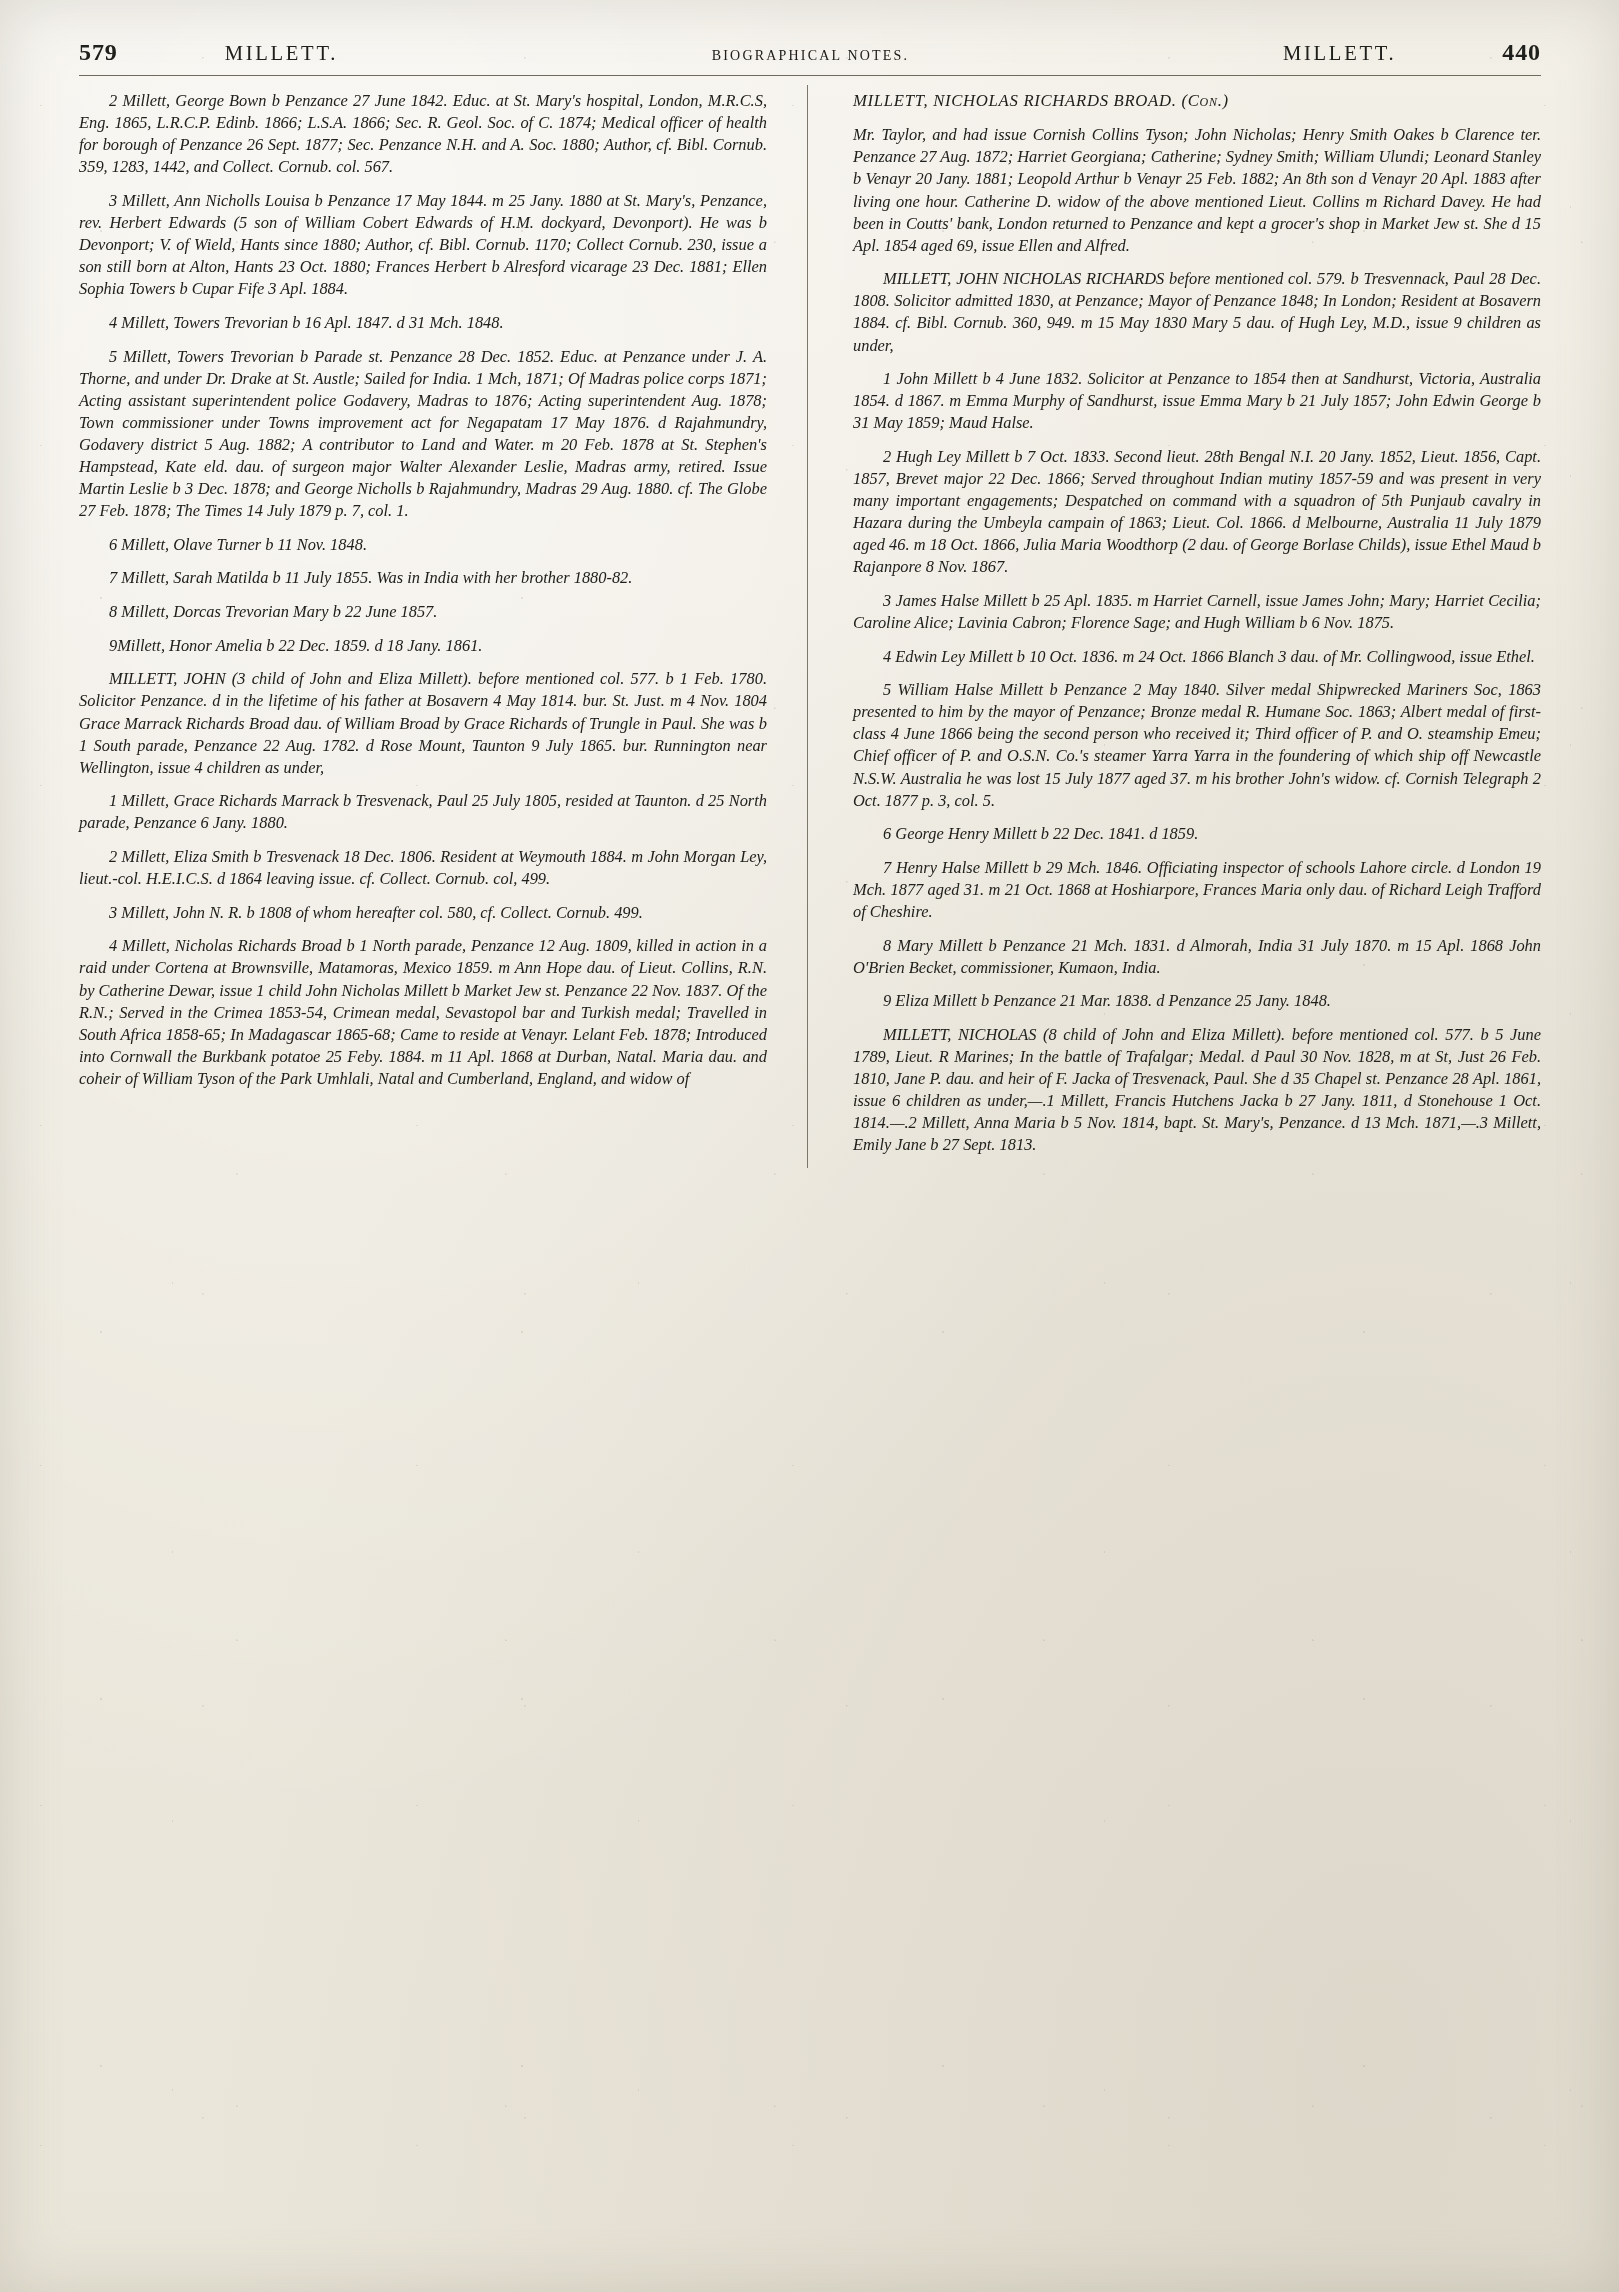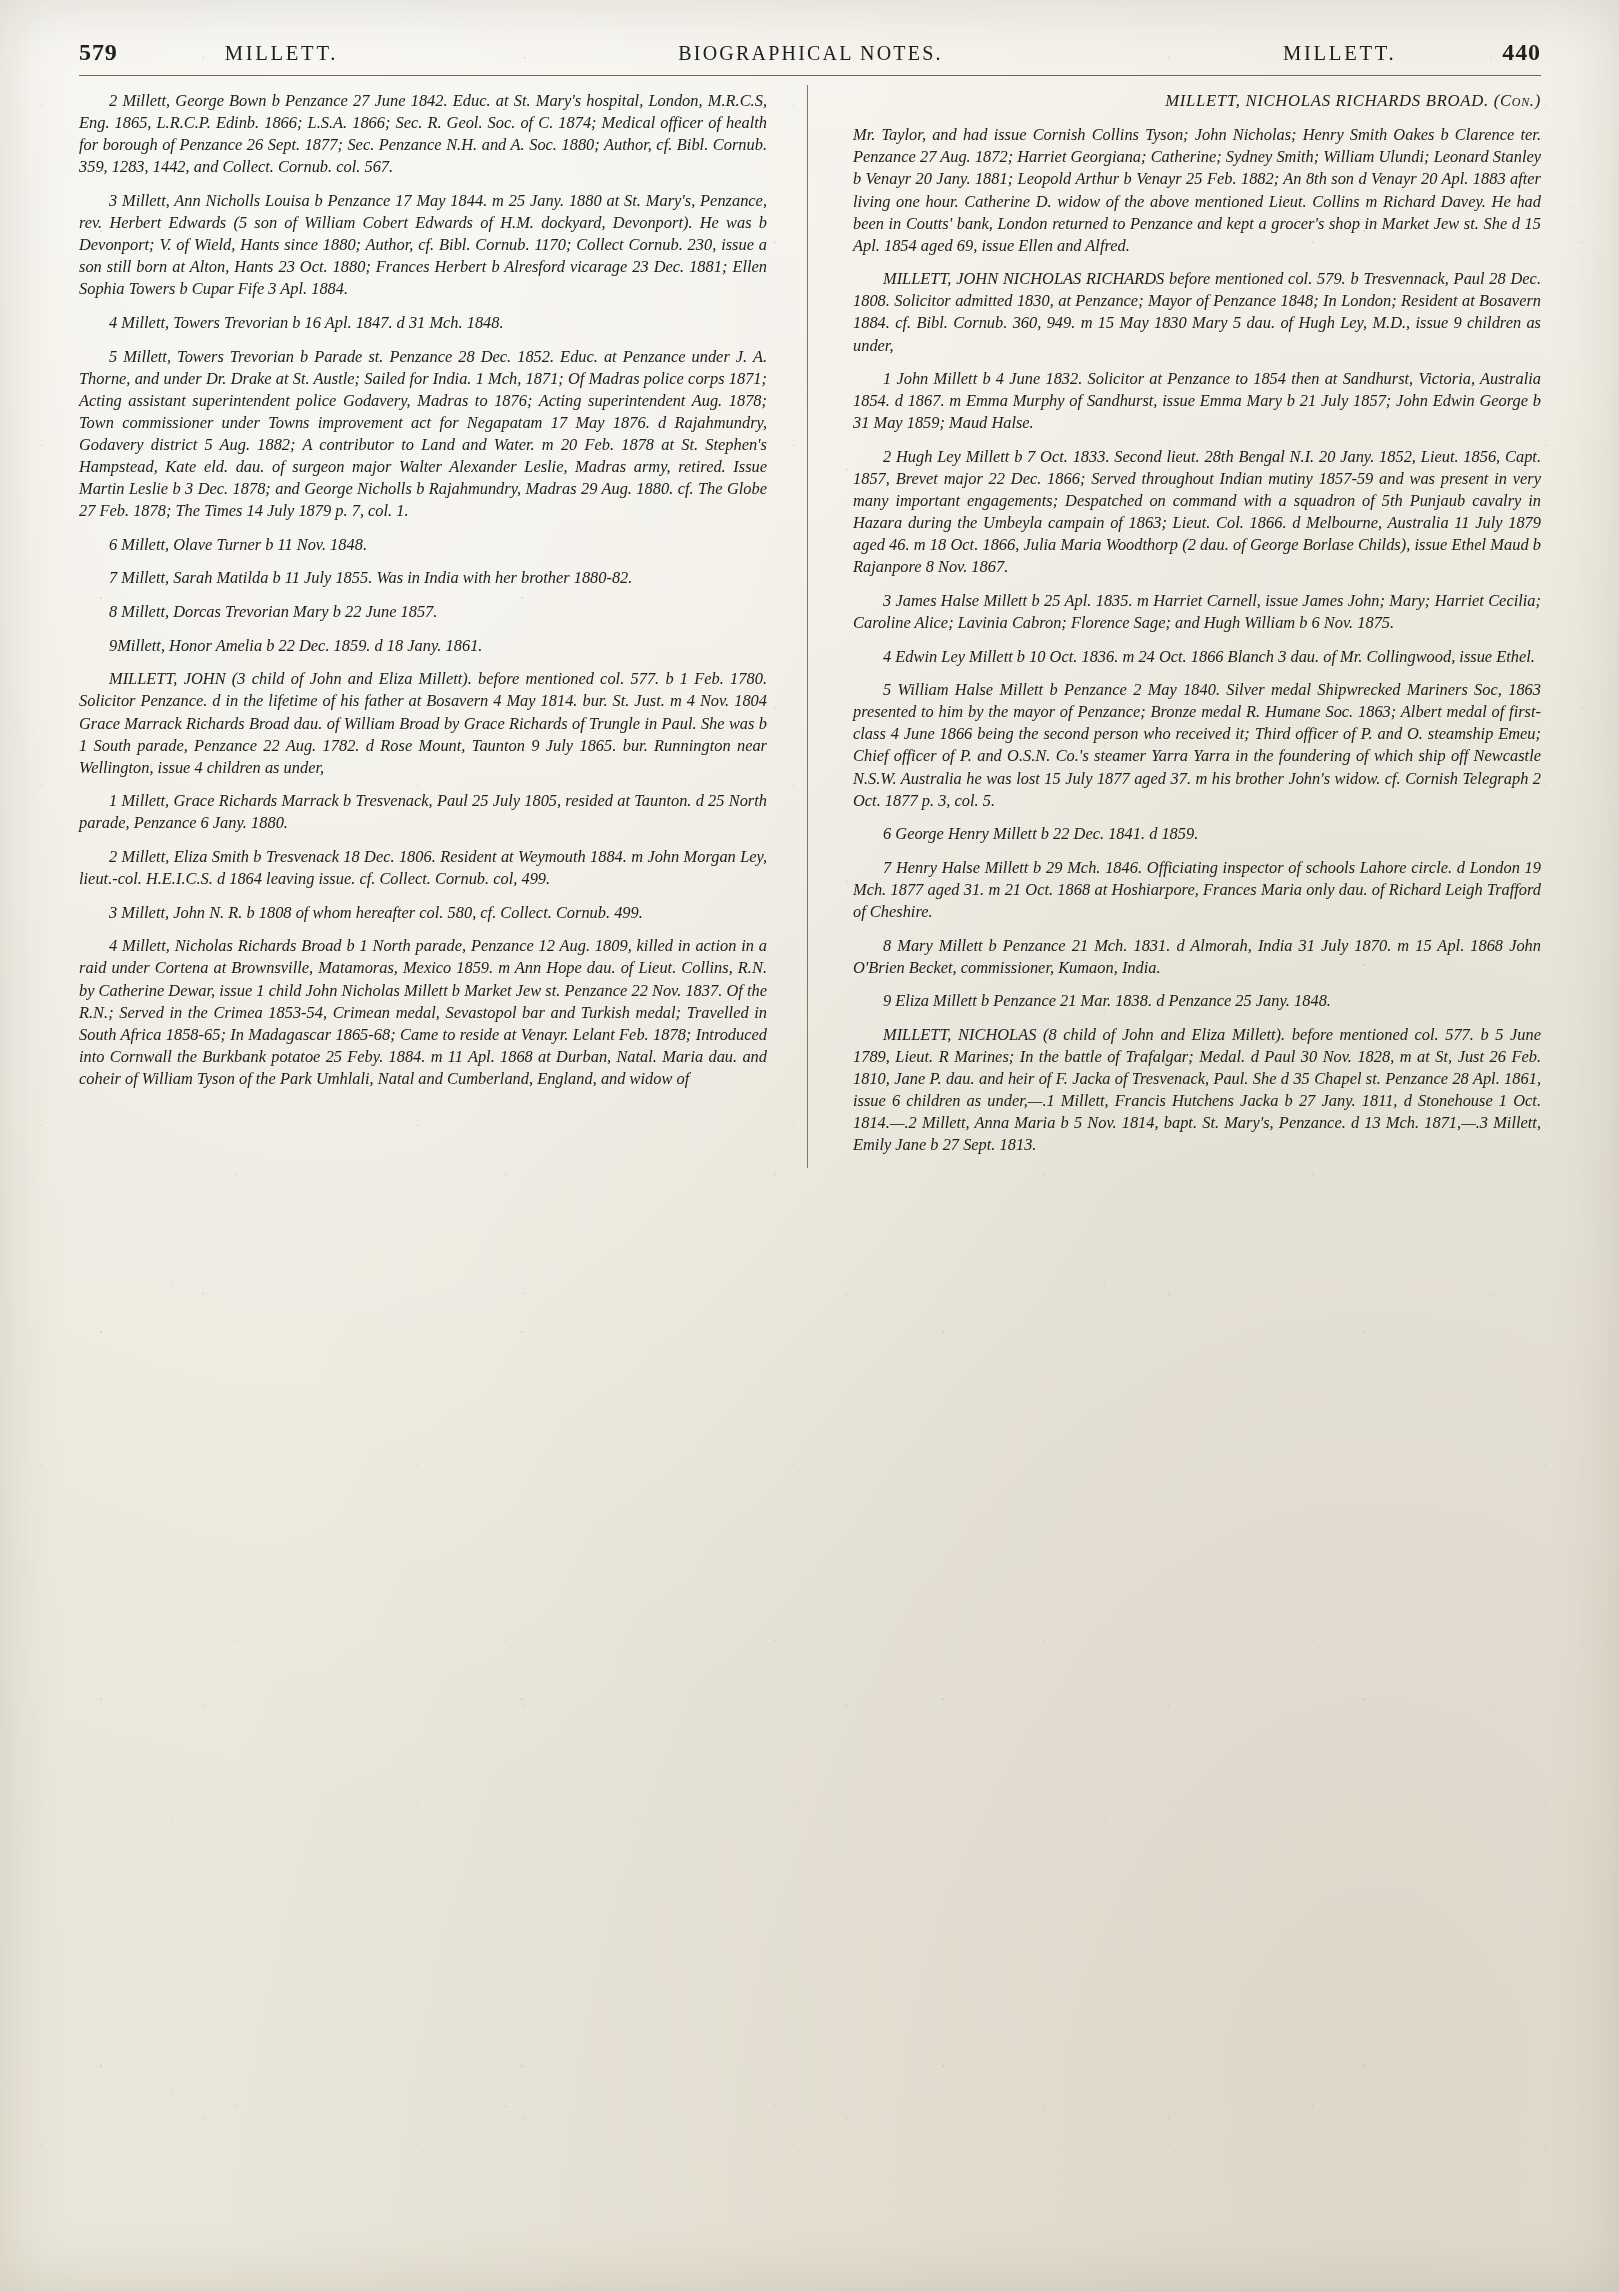--- a/index.html
+++ b/index.html
@@ -44,21 +44,21 @@
     font-size: 24px;
     font-weight: bold;
     letter-spacing: 0.9px;
   }
   .runhead .rh-left-word {
     font-size: 20.6px;
     letter-spacing: 2.7px;
     margin-left: 107px;
   }
   .runhead .rh-center {
-    font-size: 20px;
+    font-size: 14px;
     letter-spacing: 2.2px;
     margin: 0 auto;
   }
   .runhead .rh-right-word {
     font-size: 20.6px;
     letter-spacing: 2.7px;
     margin-right: 106px;
   }
   .rule {
     border: 0;
@@ -88,21 +88,21 @@
     bottom: 0;
     width: 0.9px;
     background: #7b776b;
   }
   p.para {
     margin: 0 0 11.6px 0;
     text-indent: 30px;
   }
   p.para.noindent { text-indent: 0; }
   .colhead {
-    text-align: right;
+    text-align: left;
     font-variant: small-caps;
     letter-spacing: 0.7px;
     margin: 0 0 11.6px 0;
     font-size: 16.7px;
   }
   
   .speckle {
     position: absolute;
     inset: 0;
     pointer-events: none;

